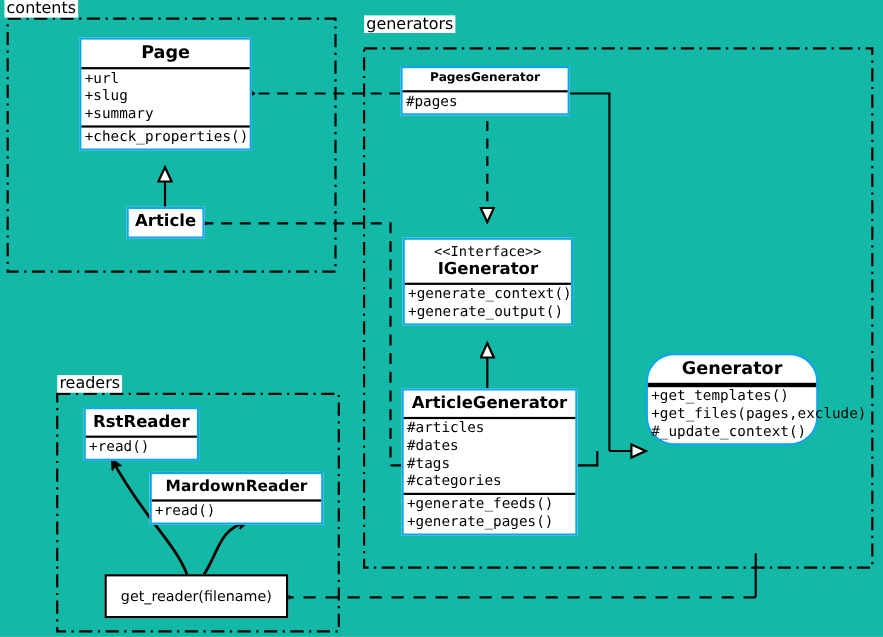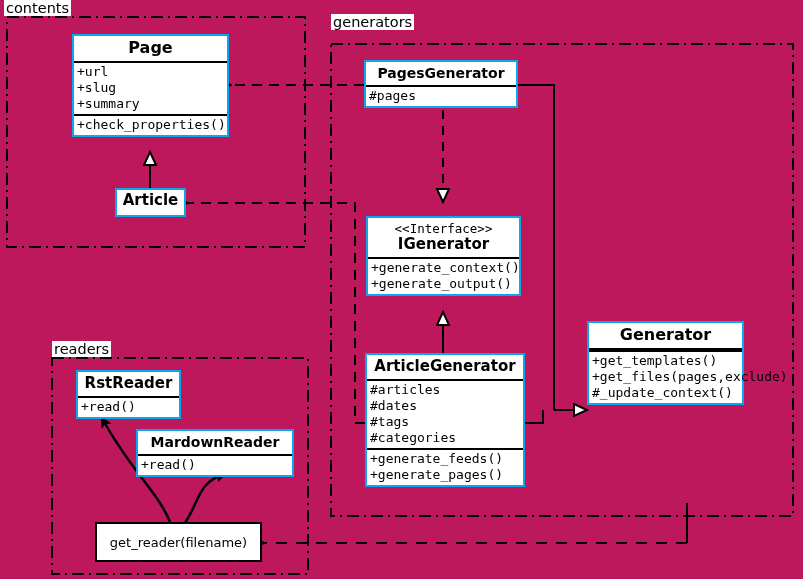--- a/index.html
+++ b/index.html
@@ -4,21 +4,21 @@
 <style>
   html, body {
     margin: 0;
     padding: 0;
     background: #ffffff;
   }
   #canvas {
     position: relative;
     width: 803px;
     height: 579px;
-    background: #be185d;
+    background: #14b8a6;
     font-family: "DejaVu Sans", sans-serif;
     overflow: hidden;
   }
   #diagram-svg {
     position: absolute;
     left: 0;
     top: 0;
   }
   
   .uml-class {
@@ -170,21 +170,21 @@
     <div class="uml-compartment">
       <span class="uml-member">+check_properties()</span>
     </div>
   </div>
 
   <div class="uml-class" style="left:115px; top:188px; width:71px; height:29px;">
     <div class="uml-name-compartment" style="font-size:15px; padding-top:2px;">Article</div>
   </div>
 
   <div class="uml-class" style="left:364px; top:60px; width:154px;">
-    <div class="uml-name-compartment" style="font-size:14px;">PagesGenerator</div>
+    <div class="uml-name-compartment" style="font-size:11px;">PagesGenerator</div>
     <div class="uml-divider"></div>
     <div class="uml-compartment">
       <span class="uml-member">#pages</span>
     </div>
   </div>
 
   <div class="uml-class" style="left:366px; top:216px; width:155px;">
     <div class="uml-name-compartment" style="font-size:15px; padding-top:4px;">
       <span class="uml-stereotype">&lt;&lt;Interface&gt;&gt;</span>
       <span>IGenerator</span>
@@ -205,21 +205,21 @@
       <span class="uml-member">#tags</span>
       <span class="uml-member">#categories</span>
     </div>
     <div class="uml-divider"></div>
     <div class="uml-compartment">
       <span class="uml-member">+generate_feeds()</span>
       <span class="uml-member">+generate_pages()</span>
     </div>
   </div>
 
-  <div class="uml-class" style="left:587px; top:321px; width:157px;">
+  <div class="uml-class" style="left:587px; top:321px; width:157px;border-radius:26px;">
     <div class="uml-name-compartment" style="font-size:16px;">Generator</div>
     <div class="uml-divider"></div>
     <div class="uml-divider"></div>
     <div class="uml-compartment">
       <span class="uml-member">+get_templates()</span>
       <span class="uml-member">+get_files(pages,exclude)</span>
       <span class="uml-member">#_update_context()</span>
     </div>
   </div>
 

